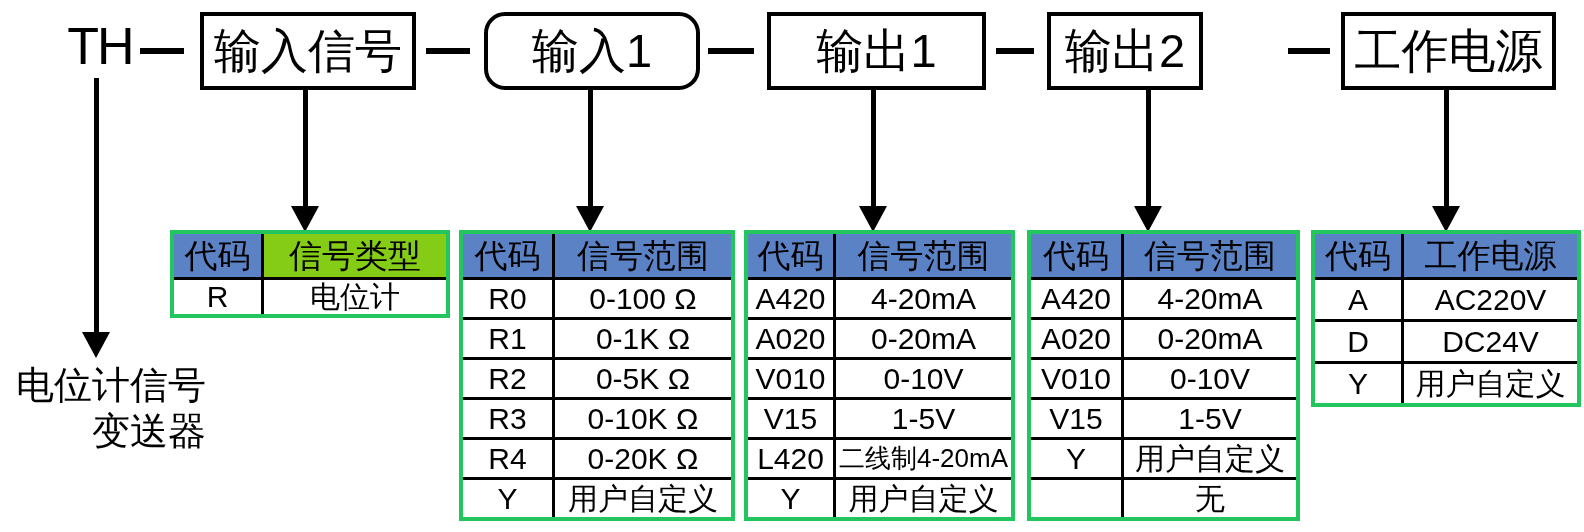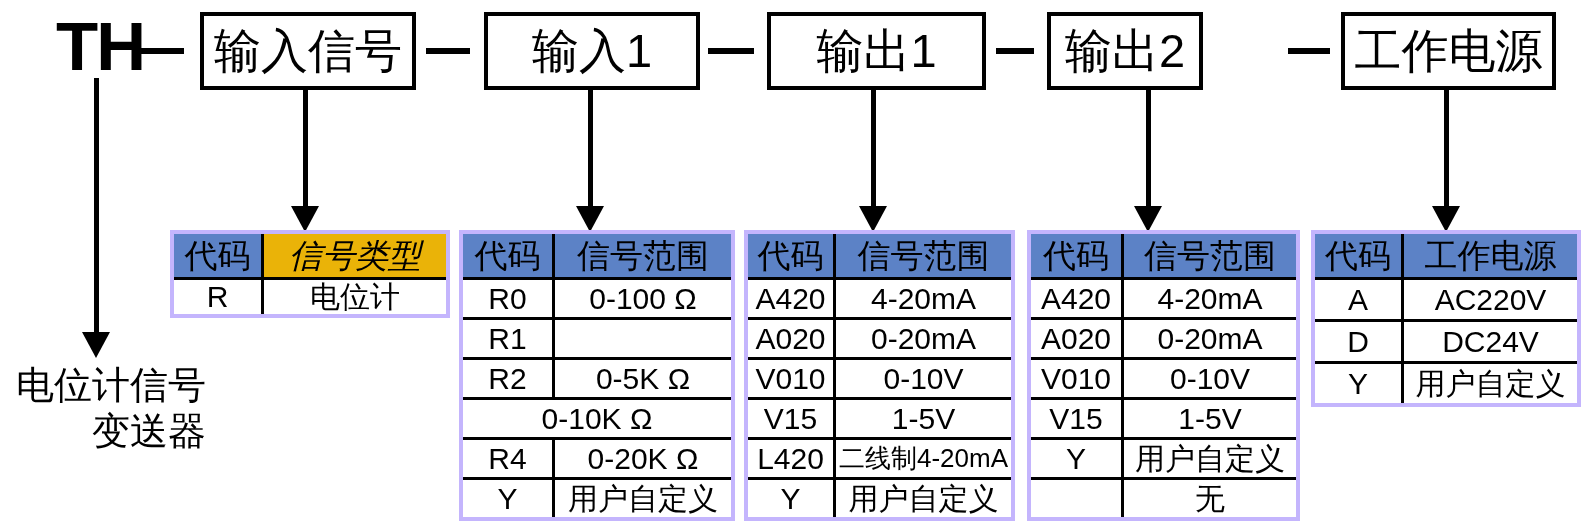--- a/index.html
+++ b/index.html
@@ -7,32 +7,32 @@
     position:relative;
     width:1584px;height:532px;
     background:#ffffff;
     font-family:"Liberation Sans","DejaVu Sans",sans-serif;
     color:#000;
     overflow:hidden;
   }
   
   .model-prefix{
     position:absolute;left:52px;top:14px;width:96px;height:64px;
-    font-size:69px;font-weight:700;letter-spacing:-2px;
+    font-size:52px;font-weight:400;letter-spacing:-2px;
     display:flex;align-items:center;justify-content:center;
   }
   .seg-box{
     position:absolute;top:12px;height:78px;
     border:4px solid #000;box-sizing:border-box;
     display:flex;align-items:center;justify-content:center;
     font-size:47px;white-space:nowrap;overflow:hidden;
     background:#fff;
   }
   .b1{left:200px;width:216px;}
-  .b2{left:484px;width:216px;}
+  .b2{left:484px;width:216px;border-radius:21px;}
   .b3{left:767px;width:219px;}
   .b4{left:1047px;width:156px;}
   .b5{left:1341px;width:215px;}
   .dash{
     position:absolute;top:48px;height:6px;background:#000;
   }
   .d1{left:140px;width:44px;}
   .d2{left:426px;width:44px;}
   .d3{left:708px;width:46px;}
   .d4{left:996px;width:38px;}
@@ -59,21 +59,21 @@
   .a5{left:1432px;top:206px;}
   
   .prefix-note{
     position:absolute;left:0px;top:362px;width:206px;
     text-align:right;font-size:38px;line-height:46px;
     white-space:nowrap;
   }
   
   .tbl{
     position:absolute;top:230px;
-    border:4px solid #c4b5fd;box-sizing:border-box;
+    border:4px solid #22c55e;box-sizing:border-box;
     background:#fff;
   }
   .t1{left:170px;width:280px;--rh:34px;}
   .t2{left:459px;width:276px;--rh:37px;}
   .t3{left:744px;width:271px;--rh:37px;}
   .t4{left:1027px;width:273px;--rh:37px;}
   .t5{left:1311px;width:270px;--rh:39px;}
   .t1 .code{width:90px;}
   .t2 .code{width:92px;}
   .t3 .code{width:88px;}
@@ -125,44 +125,46 @@
   <div class="arrow-down a5"></div>
 
   <div class="prefix-note">
     <div>电位计信号</div>
     <div>变送器</div>
   </div>
 
   <div class="tbl t1">
       <div class="tr thead">
         <div class="td code" style="background: rgb(92, 130, 198);">代码</div>
-        <div class="td val" style="background: #eab308; font-style: italic;">信号类型</div>
+        <div class="td val" style="background: #84cc16;">信号类型</div>
       </div>
       <div class="tr">
         <div class="td code">R</div>
         <div class="td val">电位计</div>
       </div>
     </div>
   <div class="tbl t2">
       <div class="tr thead">
         <div class="td code" style="background: rgb(92, 130, 198);">代码</div>
         <div class="td val" style="background: rgb(92, 130, 198);">信号范围</div>
       </div>
       <div class="tr">
         <div class="td code">R0</div>
         <div class="td val">0-100 Ω</div>
       </div>
       <div class="tr">
         <div class="td code">R1</div>
+        <div class="td val">0-1K Ω</div>
       </div>
       <div class="tr">
         <div class="td code">R2</div>
         <div class="td val">0-5K Ω</div>
       </div>
       <div class="tr">
+        <div class="td code">R3</div>
         <div class="td val">0-10K Ω</div>
       </div>
       <div class="tr">
         <div class="td code">R4</div>
         <div class="td val">0-20K Ω</div>
       </div>
       <div class="tr">
         <div class="td code">Y</div>
         <div class="td val">用户自定义</div>
       </div>

